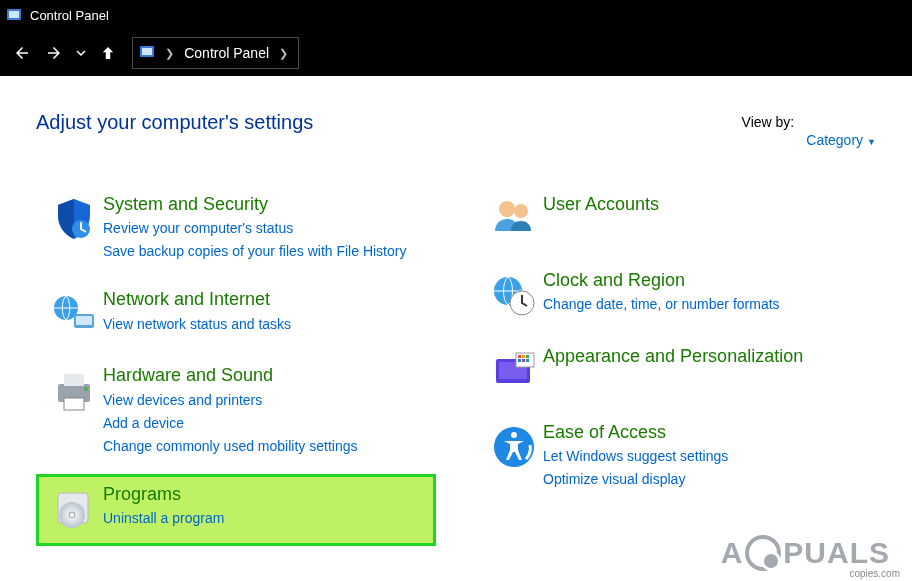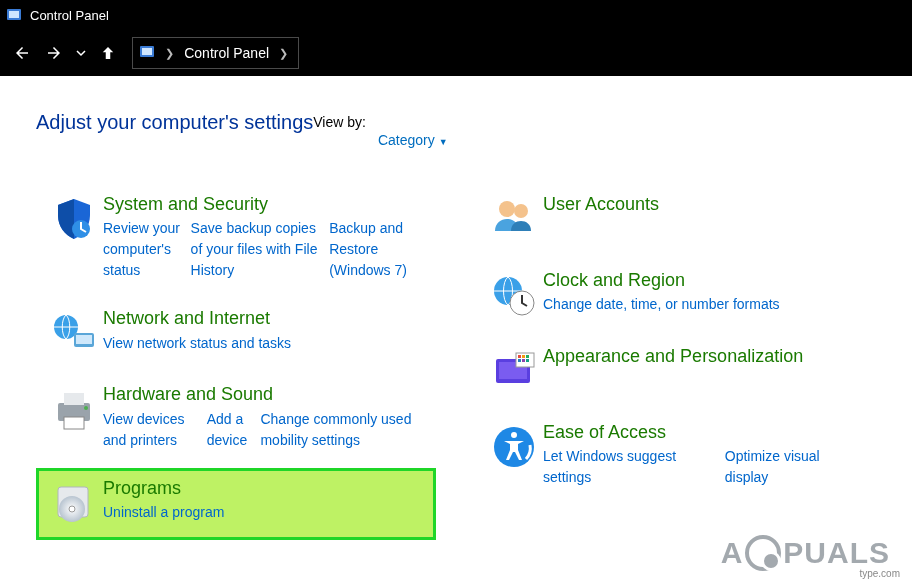--- a/index.html
+++ b/index.html
@@ -55,21 +55,21 @@
     margin-left: 6px;
   }
   .addr .chev { color:#bbb; font-size:11px; padding:0 4px;}
   .content {
     padding: 20px 36px;
     position: relative;
     height: calc(581px - 30px - 46px);
   }
   .header-row {
     display: flex;
-    justify-content: flex-start;
+    justify-content: space-between;
     align-items: center;
     margin-bottom: 36px;
   }
   .page-title {
     color: #003399;
     font-size: 20px;
     font-weight: 400;
   }
   .viewby {
     font-size: 14px;
@@ -102,21 +102,21 @@
   .cat-body { flex:1; }
   .cat-title {
     color: #1a7a00;
     font-size: 18px;
     font-weight: 400;
     line-height: 1.3;
     margin-bottom: 2px;
   }
   .cat-links {
     display: flex;
-    flex-direction: row;
+    flex-direction: column;
     gap: 2px;
   }
   .cat-link {
     color: #0066cc;
     font-size: 14px;
     line-height: 1.5;
     text-decoration: none;
     display:flex; align-items:center; gap:4px;
   }
   .shield-mini {
@@ -220,21 +220,20 @@
               <path d="M24 4v40C15 40 8 32 8 20V10z" fill="#0e4ea8"></path>
               <circle cx="31" cy="34" r="9" fill="#2f8fe6"></circle>
               <path d="M31 27v7l5 3" stroke="#fff" stroke-width="2" fill="none"></path>
             </svg>
         </div>
         <div class="cat-body">
           <div class="cat-title">System and Security</div>
           <div class="cat-links">
             <a class="cat-link">Review your computer's status</a>
             <a class="cat-link">Save backup copies of your files with File History</a>
-            <a class="cat-link">Backup and Restore (Windows 7)</a>
           </div>
         </div>
       </div>
 
       <div class="category">
         <div class="cat-icon">
           <svg width="48" height="48" viewBox="0 0 48 48">
               <circle cx="16" cy="18" r="12" fill="#3aa0e8"></circle>
               <path d="M4 18h24M16 6c5 4 5 20 0 24M16 6c-5 4-5 20 0 24" stroke="#fff" stroke-width="1" fill="none"></path>
               <rect x="24" y="24" width="20" height="14" rx="2" fill="#5aa6d8"></rect>
@@ -363,14 +362,14 @@
       </div>
 
     </div>
   </div>
 
   <div class="watermark">
     <span>A</span>
     <span class="circle"></span>
     <span>PUALS</span>
   </div>
-  <div class="site">type.com</div>
+  <div class="site">copies.com</div>
 </div>
 
 </body></html>

